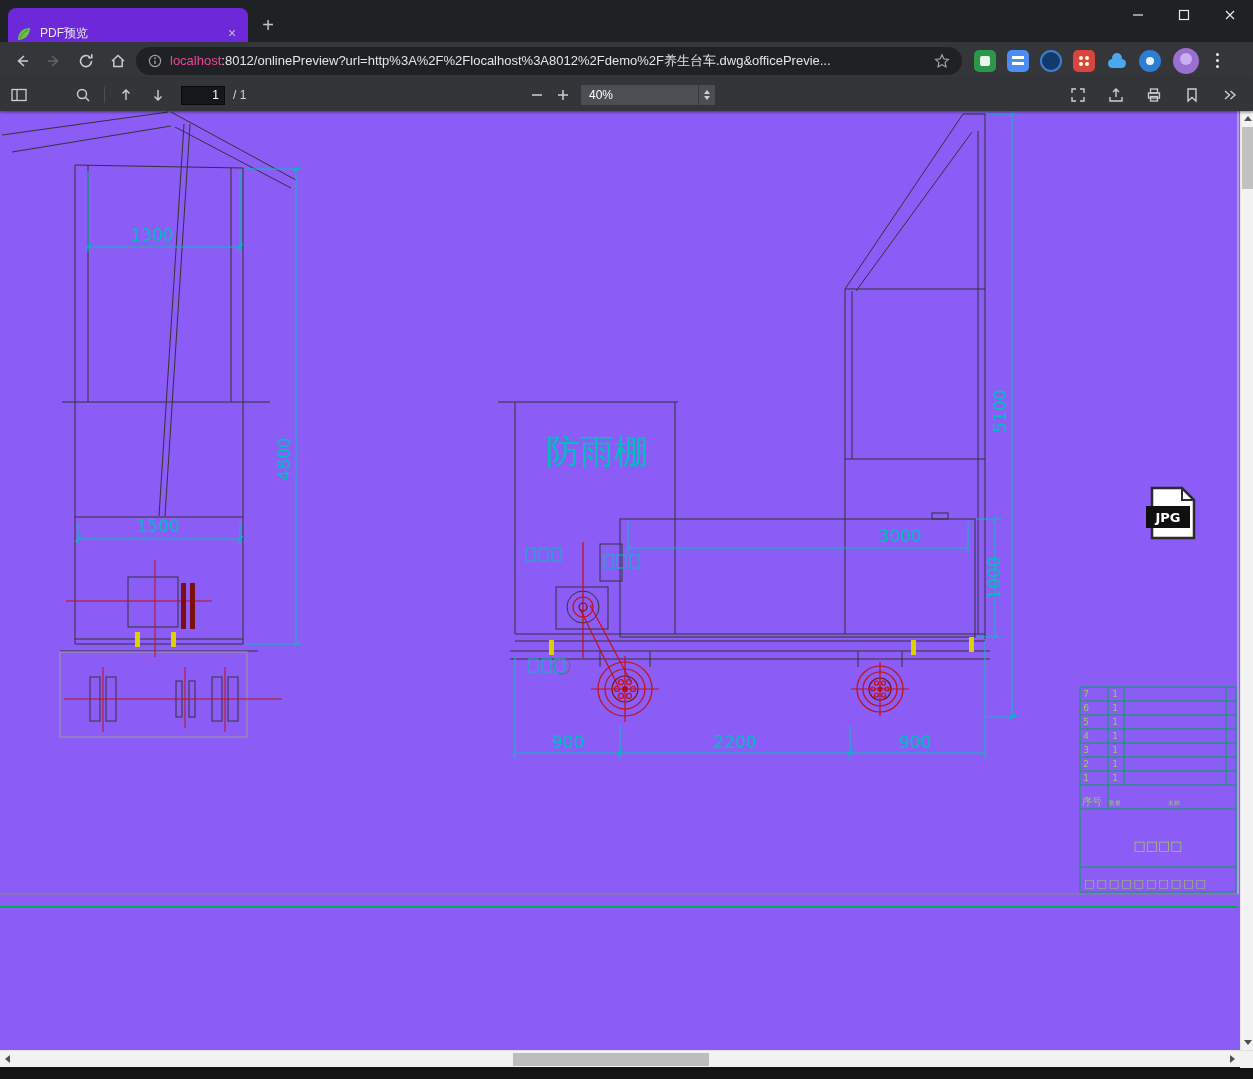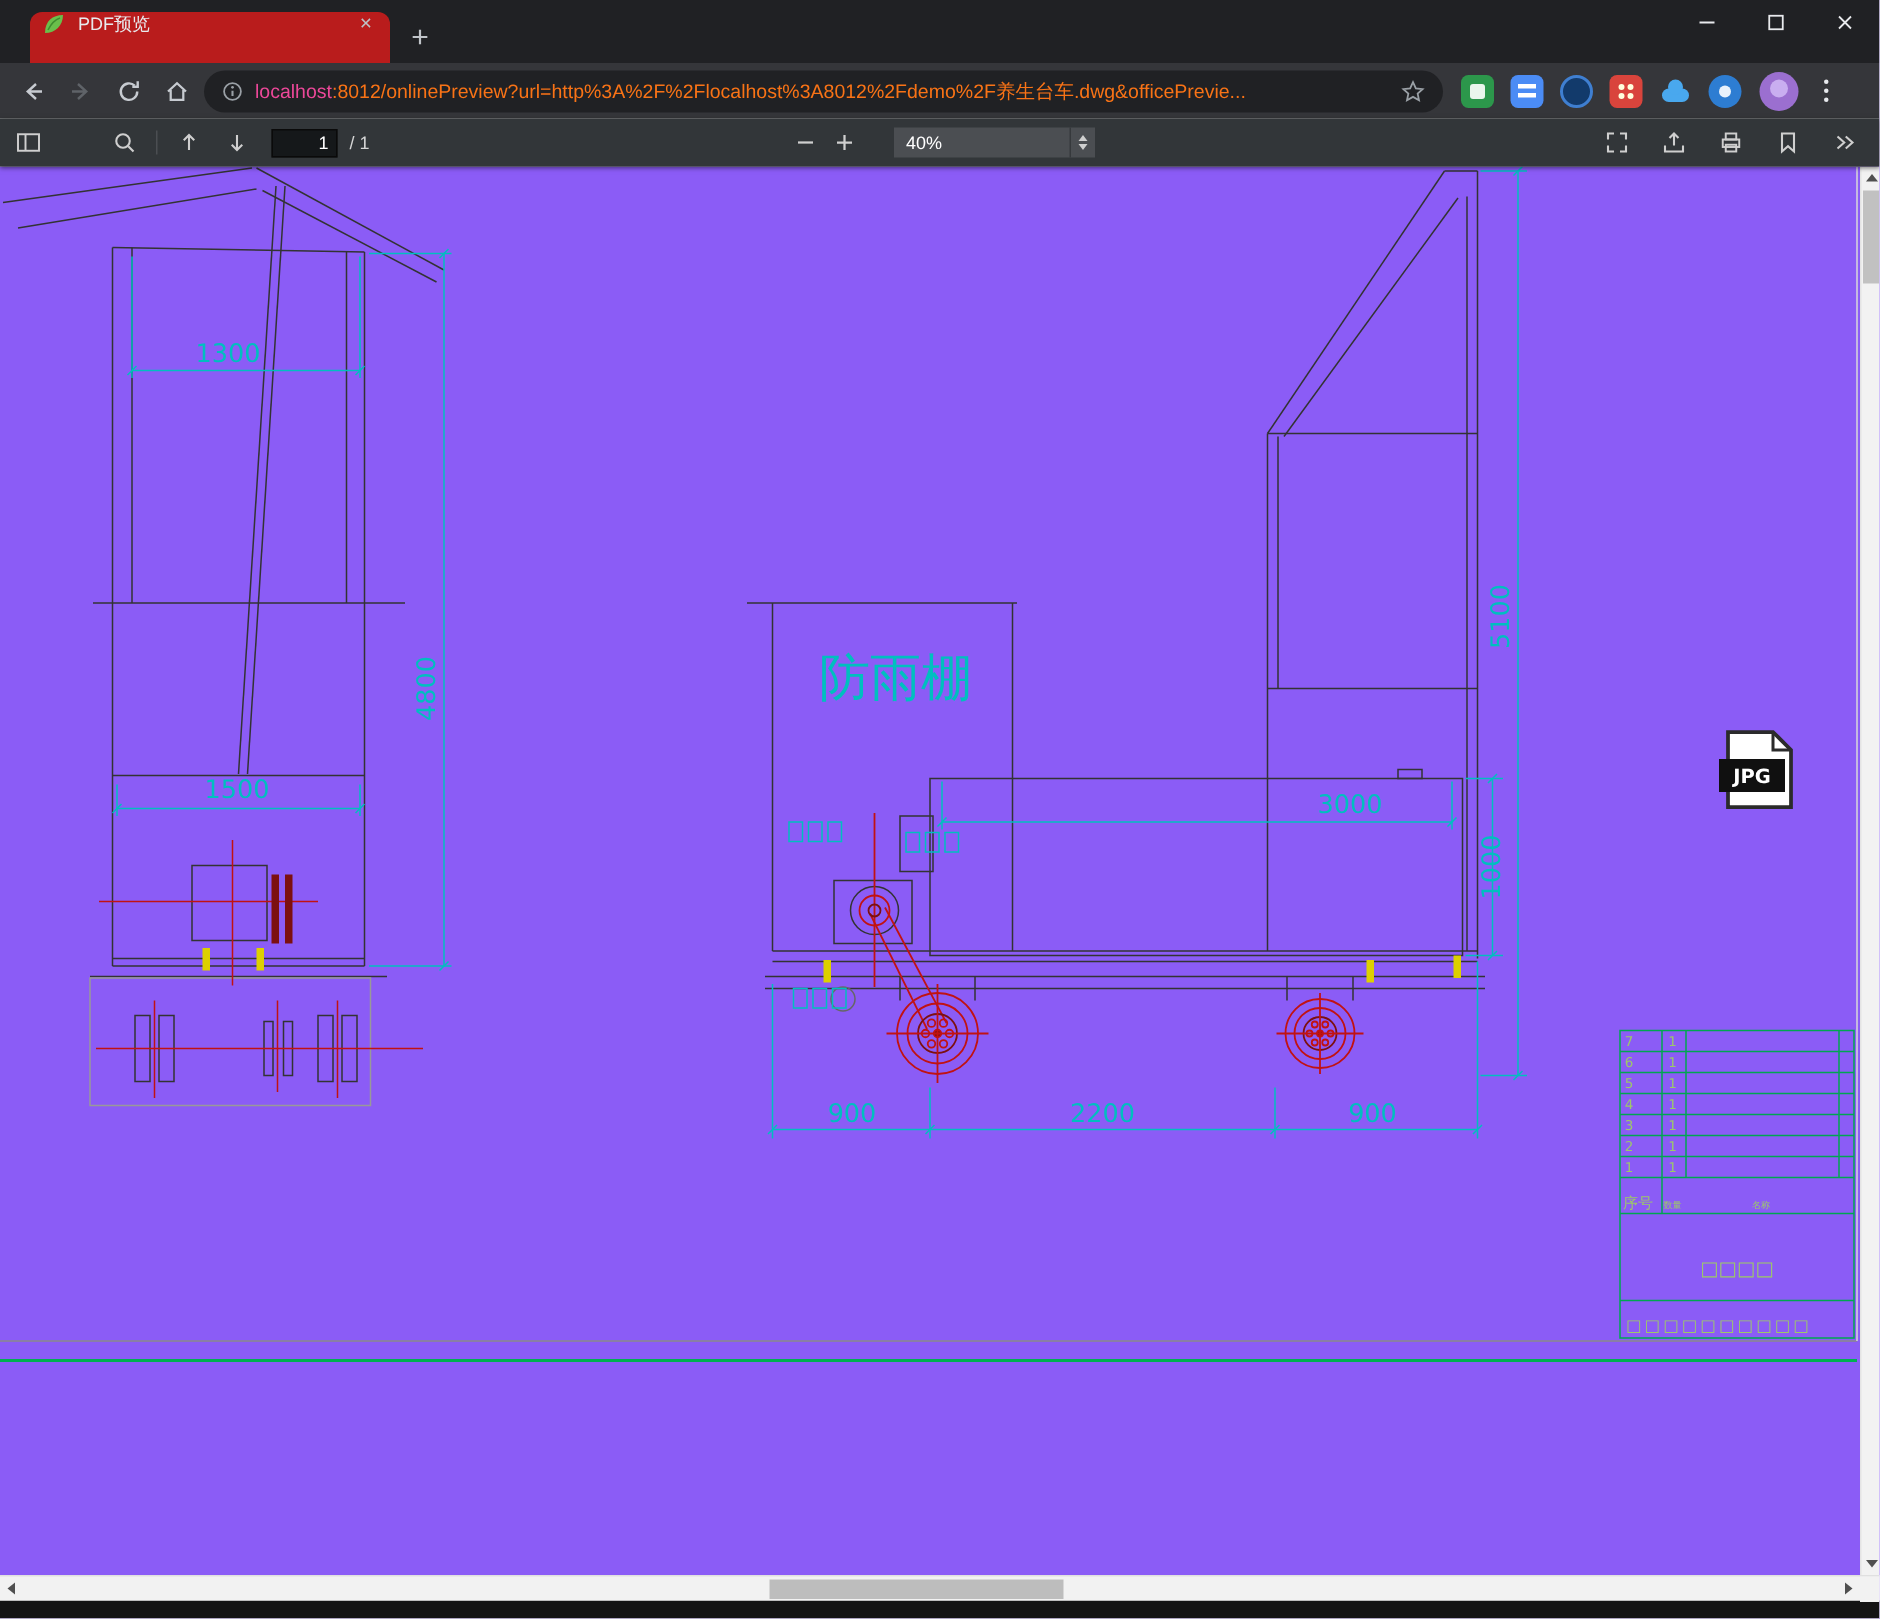--- a/index.html
+++ b/index.html
@@ -1,34 +1,34 @@
 <!DOCTYPE html>
 <html><head>
 <meta charset="utf-8">
 <style>
   *{box-sizing:border-box;margin:0;padding:0}
   html,body{width:1253px;height:1079px;overflow:hidden;background:#fff;font-family:"Liberation Sans",sans-serif}
   .window{width:1253px;height:1079px;display:flex;flex-direction:column}
 
   
   .tabstrip{height:42px;background:#202124;position:relative;display:flex;align-items:flex-end}
-  .tab{width:240px;height:34px;background:#b91c1c;border-radius:8px 8px 0 0;margin-left:20px;display:flex;align-items:flex-start;padding:0 8px;gap:8px;color:#e8eaed;font-size:12px}
+  .tab{width:240px;height:34px;background:#6d28d9;border-radius:8px 8px 0 0;margin-left:8px;display:flex;align-items:flex-end;padding:0 8px;gap:8px;color:#e8eaed;font-size:12px}
   .tab-title{white-space:nowrap;overflow:hidden}
   .tab-close{margin-left:auto;color:#bdc1c6;font-size:14px;width:16px;height:16px;line-height:15px;text-align:center;border-radius:50%}
   .newtab{width:28px;height:28px;color:#c0c4c9;font-size:20px;display:flex;align-items:center;justify-content:center;margin:0 0 3px 6px}
   .wincontrols{position:absolute;right:0;top:0;height:30px;display:flex}
   .winbtn{width:46px;height:30px;display:flex;align-items:center;justify-content:center}
 
   
   .navbar{height:37px;background:#35363a;display:flex;align-items:center;padding:0 8px}
   .navbtn{width:28px;height:28px;border-radius:50%;display:flex;align-items:center;justify-content:center;margin-right:4px}
   .urlpill{width:826px;height:28px;background:#202124;border-radius:14px;display:flex;align-items:center;padding:0 12px;font-size:13px;overflow:hidden;white-space:nowrap;flex:none}
   .url-text{overflow:hidden;white-space:nowrap;margin-left:8px;flex:1}
   .url-host{color:#ec4899}
-  .url-rest{color:#f97316}
+  .url-rest{color:#e5e5e5}
   .extbar{display:flex;align-items:center;margin-left:12px;gap:11px}
   .ext{width:22px;height:22px;border-radius:5px;position:relative;flex:none}
   .ext-green{background:#2c974b}
   .ext-green::after{content:"";position:absolute;left:6px;top:6px;width:10px;height:10px;border-radius:2px;background:#eaf6ec}
   .ext-translate{background:#4b8cf5}
   .ext-translate::after{content:"";position:absolute;left:5px;top:6px;width:12px;height:3px;background:#fff;box-shadow:0 6px 0 #fff}
   .ext-navy{background:#123a6b;border-radius:50%;border:2px solid #3f7fd1}
   .ext-red{background:#d9443c}
   .ext-red::after{content:"";position:absolute;left:6px;top:6px;width:4px;height:4px;border-radius:50%;background:#ffd;box-shadow:6px 0 0 #ffd,0 6px 0 #ffd,6px 6px 0 #ffd}
   .ext-cloud{background:transparent}
@@ -41,21 +41,21 @@
   .kebab{margin-left:10px;width:16px;height:24px;display:flex;flex-direction:column;align-items:center;justify-content:center;gap:3px}
   .kebab i{width:3px;height:3px;border-radius:50%;background:#e8eaed}
 
   
   .pdfbar{height:32px;background:#323639;display:flex;align-items:center;padding:0 6px;position:relative;box-shadow:0 1px 3px rgba(0,0,0,.5);z-index:2}
   .pbtn{width:26px;height:26px;display:flex;align-items:center;justify-content:center;border-radius:2px}
   .pdiv{width:1px;height:16px;background:#4b4e52;margin:0 8px}
   .pageinput{width:44px;height:19px;background:#15181a;border:1px solid #0a0a0a;color:#fff;font-size:12px;text-align:right;padding:0 5px;margin-left:10px}
   .pagetotal{font-size:12px;color:#d5d5d5;margin-left:8px}
   .group-center{position:absolute;left:524px;top:0;height:32px;display:flex;align-items:center}
-  .zoomselect{width:134px;height:20px;background:#4b4e52;display:flex;align-items:center;font-size:12px;color:#fff;padding:0 0 0 8px;margin-left:20px}
+  .zoomselect{width:134px;height:20px;background:#4b4e52;display:flex;align-items:center;font-size:12px;color:#fff;padding:0 0 0 8px;margin-left:5px}
   .zs-right{margin-left:auto;height:20px;display:flex;align-items:center;border-left:1px solid #36393c;padding:0 5px;flex-direction:column;justify-content:center;gap:2px}
   .tri-up{width:0;height:0;border-left:3px solid transparent;border-right:3px solid transparent;border-bottom:4px solid #cfcfcf}
   .tri-down{width:0;height:0;border-left:3px solid transparent;border-right:3px solid transparent;border-top:4px solid #cfcfcf}
   .group-right{margin-left:auto;display:flex;align-items:center;gap:12px;padding-right:4px}
 
   
   .content{position:relative;height:939px;background:#8b5cf6;overflow:hidden}
   .cad{position:absolute;left:0;top:0}
   .cad text{font-family:"DejaVu Sans",sans-serif}
   .dimtxt{fill:#00bfbf;font-size:17px}

